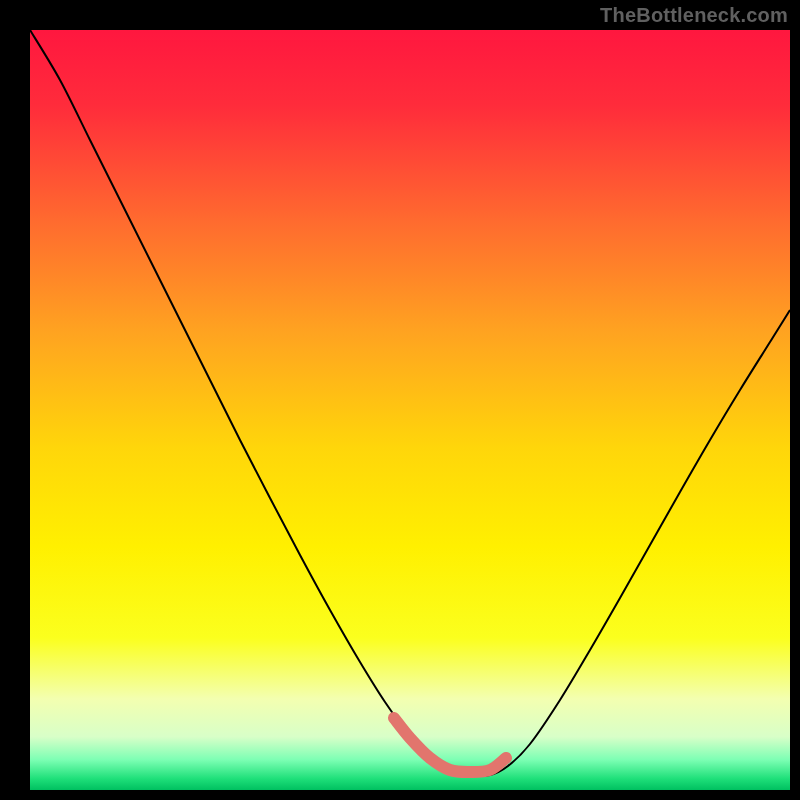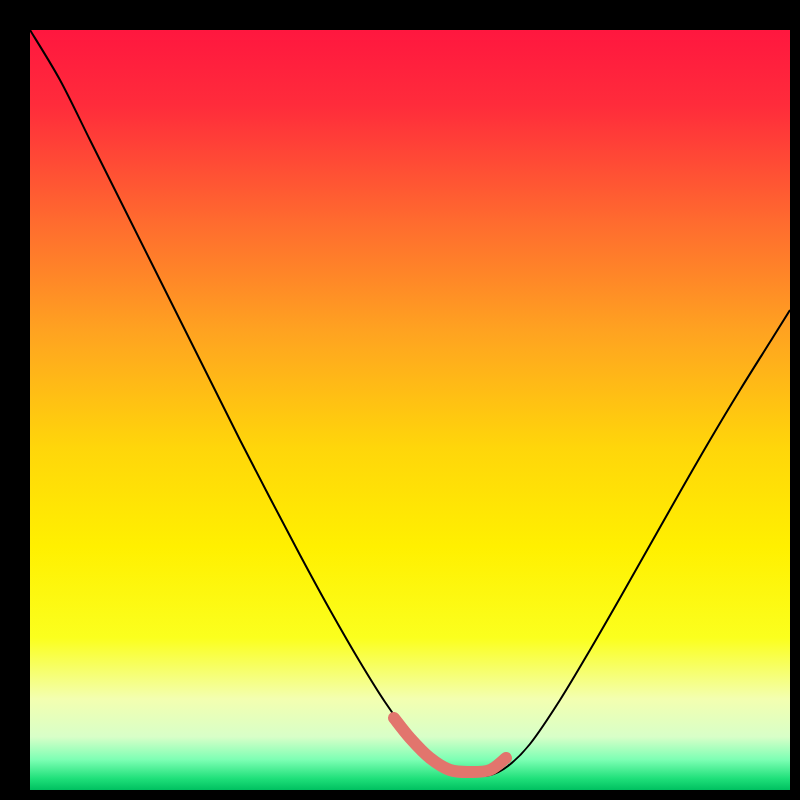--- a/index.html
+++ b/index.html
@@ -52,13 +52,14 @@
           <stop offset="93%" stop-color="#d8ffc8"></stop>
           <stop offset="96%" stop-color="#7dffb4"></stop>
           <stop offset="98.5%" stop-color="#1fe07a"></stop>
           <stop offset="100%" stop-color="#00c060"></stop>
         </linearGradient>
       </defs>
       <rect x="30" y="30" width="760" height="760" fill="url(#bg-grad)"></rect>
       <path d="M 30 30 C 35.0 38.3, 50.0 61.7, 60 80 C 70.0 98.3, 80.0 120.0, 90 140 C 100.0 160.0, 110.0 180.0, 120 200 C 130.0 220.0, 140.0 240.0, 150 260 C 160.0 280.0, 170.0 300.0, 180 320 C 190.0 340.0, 200.0 360.0, 210 380 C 220.0 400.0, 230.0 420.3, 240 440 C 250.0 459.7, 260.0 478.8, 270 498 C 280.0 517.2, 290.0 536.3, 300 555 C 310.0 573.7, 320.0 592.2, 330 610 C 340.0 627.8, 350.8 646.7, 360 662 C 369.2 677.3, 376.7 689.7, 385 702 C 393.3 714.3, 402.5 727.0, 410 736 C 417.5 745.0, 423.3 750.7, 430 756 C 436.7 761.3, 443.3 764.8, 450 768 C 456.7 771.2, 463.3 773.8, 470 775 C 476.7 776.2, 483.7 776.5, 490 775 C 496.3 773.5, 501.3 771.2, 508 766 C 514.7 760.8, 521.3 755.0, 530 744 C 538.7 733.0, 550.0 715.7, 560 700 C 570.0 684.3, 580.0 667.0, 590 650 C 600.0 633.0, 610.0 615.5, 620 598 C 630.0 580.5, 640.0 562.7, 650 545 C 660.0 527.3, 670.0 509.5, 680 492 C 690.0 474.5, 700.0 457.0, 710 440 C 720.0 423.0, 730.0 406.3, 740 390 C 750.0 373.7, 761.7 355.3, 770 342 C 778.3 328.7, 786.7 315.3, 790 310" fill="none" stroke="#000000" stroke-width="2"></path>
       <path d="M 394 718 C 396.7 721.3, 404.0 731.3, 410 738 C 416.0 744.7, 423.3 752.7, 430 758 C 436.7 763.3, 443.3 767.7, 450 770 C 456.7 772.3, 463.3 772.0, 470 772 C 476.7 772.0, 484.0 772.3, 490 770 C 496.0 767.7, 503.3 760.0, 506 758" fill="none" stroke="#e2756d" stroke-width="12" stroke-linecap="round" stroke-linejoin="round"></path>
     </svg>
+  <div class="watermark">TheBottleneck.com</div>
 </div>
 
 </body></html>

